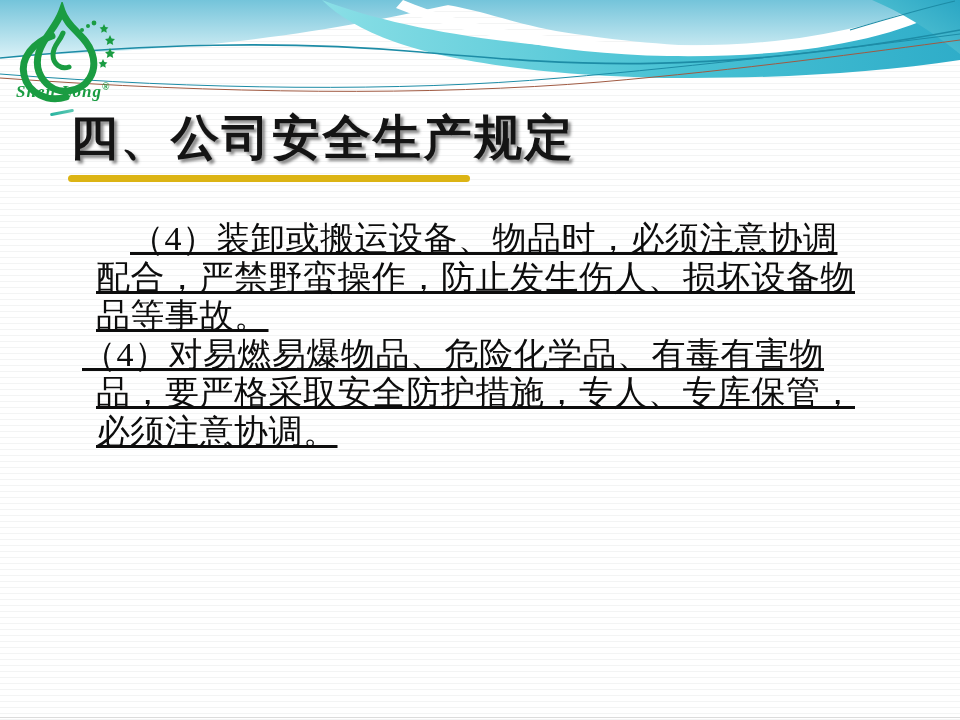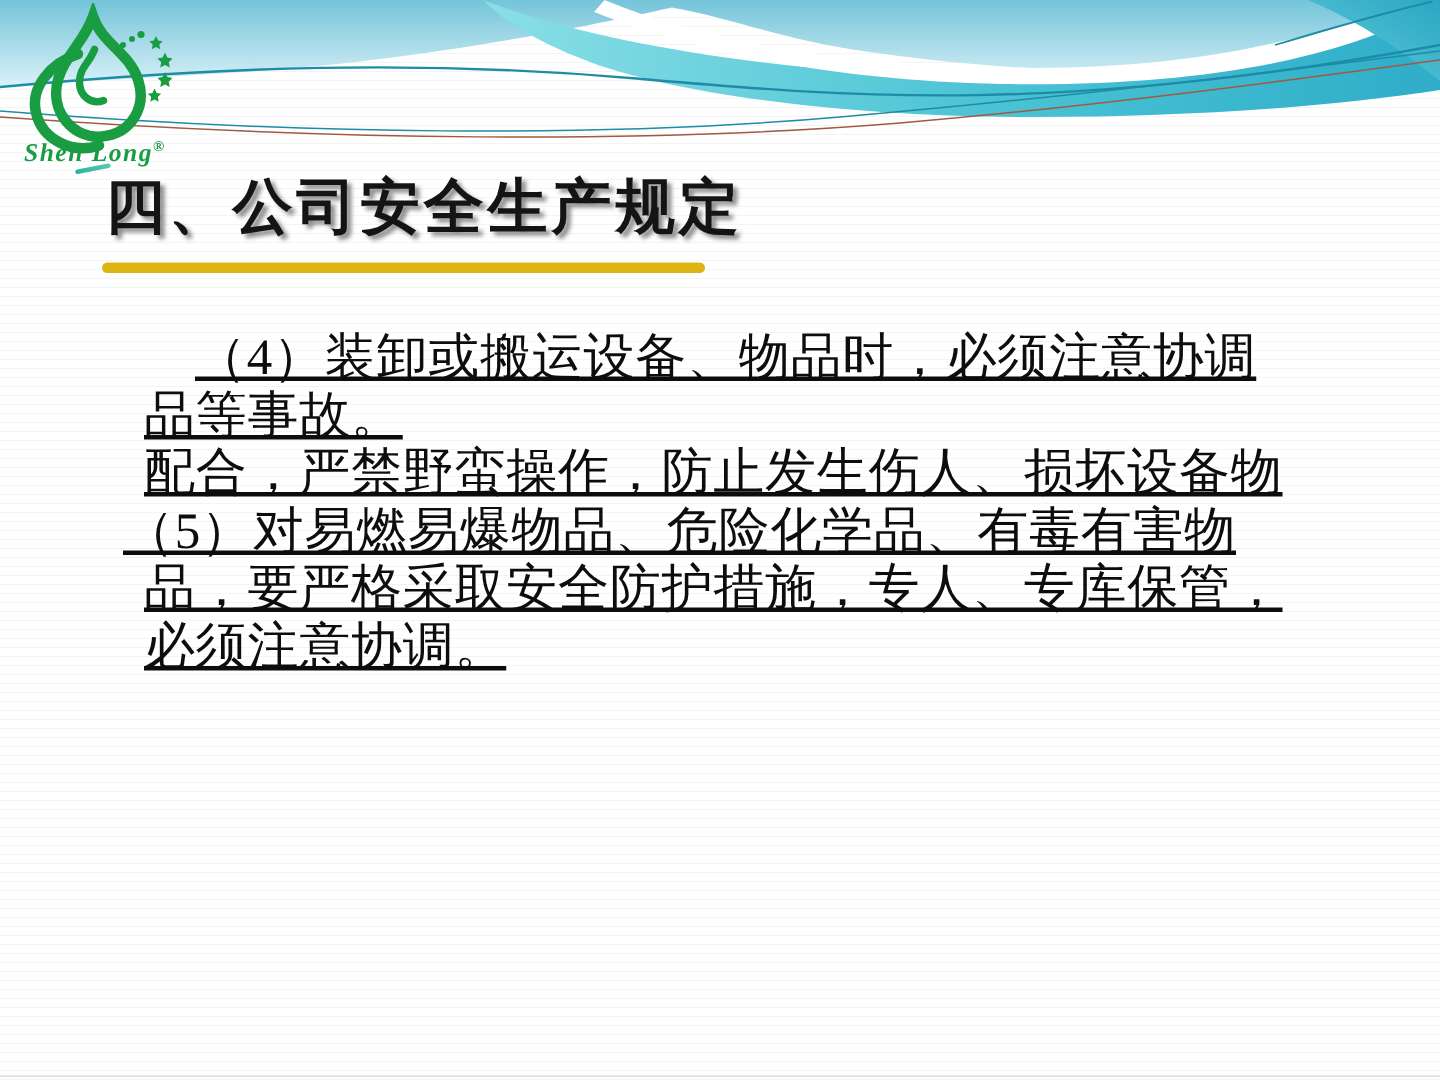--- a/index.html
+++ b/index.html
@@ -17,36 +17,36 @@
         #ffffff 0px,#ffffff 5px,
         #f3f4f4 5px,#f3f4f4 6px);
   }
   .banner{
     position:absolute;left:0;top:0;width:960px;height:140px;
   }
   .logo{
     position:absolute;left:6px;top:2px;width:130px;height:125px;
   }
   .brand{
-    position:absolute;left:16px;top:92px;width:120px;
+    position:absolute;left:16px;top:81px;width:120px;
     font-family:"Liberation Serif", serif;
     font-style:italic;font-weight:bold;
     font-size:17px;letter-spacing:1px;color:#1a9c42;
     white-space:nowrap;
   }
   .brand sup{font-size:10px;font-style:normal;}
   .logo-dash{
     position:absolute;left:50px;top:111px;width:24px;height:3px;
     background:linear-gradient(90deg,#27b39f,#5ec9b4);
     border-radius:2px;transform:rotate(-11deg);
   }
   .title{
     position:absolute;left:70px;top:116px;
     font-family:"Liberation Sans", sans-serif;
-    font-weight:bold;font-size:40px;line-height:44px;
+    font-weight:bold;font-size:48px;line-height:44px;
     letter-spacing:2.5px;color:#141414;
     text-shadow:3px 3px 3px rgba(95,95,95,0.72);
     white-space:nowrap;
   }
   .title-underline{
     position:absolute;left:68px;top:175px;width:402px;height:7px;
     border-radius:4px;
   }
   .body-text{
     position:absolute;left:96px;top:220px;width:786px;
@@ -131,21 +131,21 @@
 
   <div class="brand" style="color: rgb(26, 156, 66);"><span>Shen Long</span><sup>®</sup></div>
 
   <div class="logo-dash"></div>
 
   <div class="title" style="color: rgb(20, 20, 20);">四、公司安全生产规定</div>
   <div class="title-underline" style="background: rgb(220, 180, 20);"></div>
 
   <div class="body-text">
     <div class="bline indent">（4）装卸或搬运设备、物品时，必须注意协调</div>
+    <div class="bline">配合，严禁野蛮操作，防止发生伤人、损坏设备物</div>
     <div class="bline">品等事故。</div>
-    <div class="bline">配合，严禁野蛮操作，防止发生伤人、损坏设备物</div>
-    <div class="bline hang">（5）对易燃易爆物品、危险化学品、有毒有害物</div>
+    <div class="bline hang">（4）对易燃易爆物品、危险化学品、有毒有害物</div>
     <div class="bline">品，要严格采取安全防护措施，专人、专库保管，</div>
     <div class="bline">必须注意协调。</div>
   </div>
 
   <div class="bottom-rule"></div>
 </div>
 
 </body></html>

